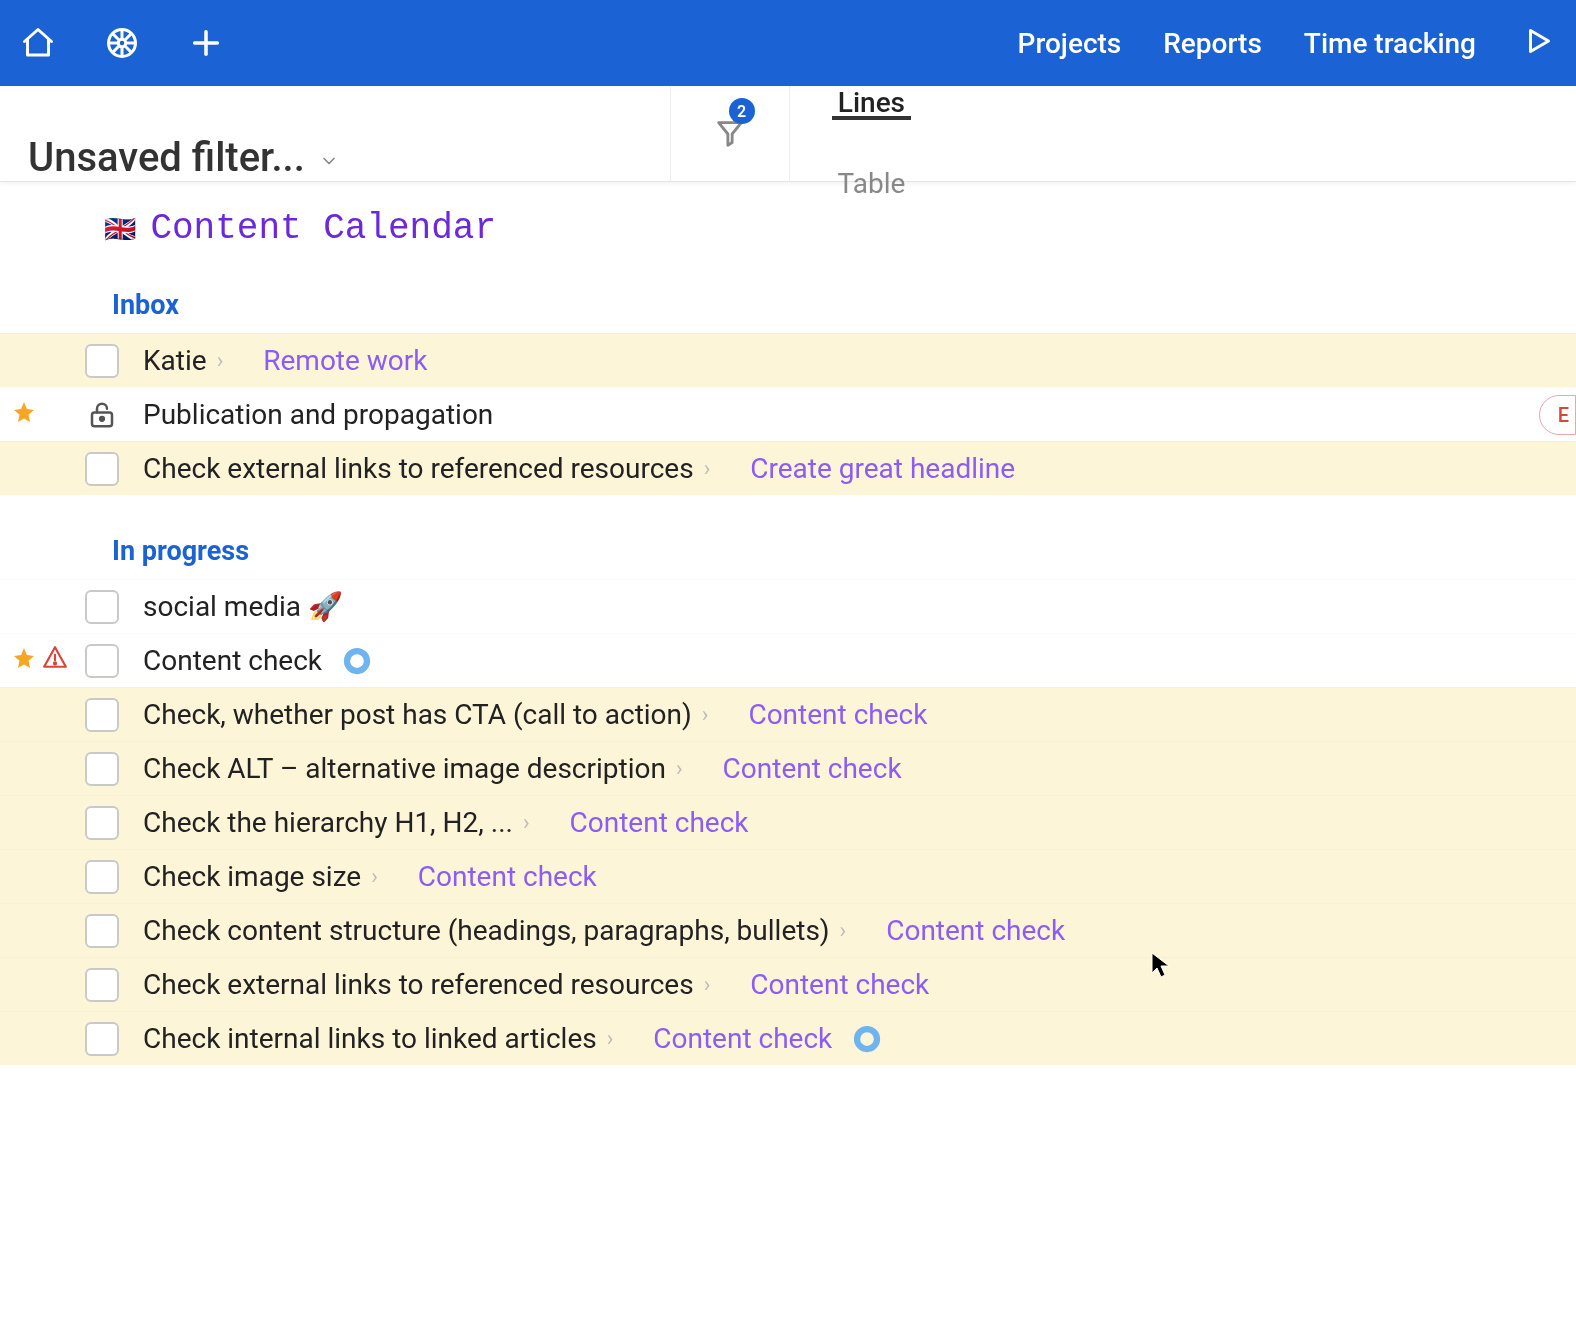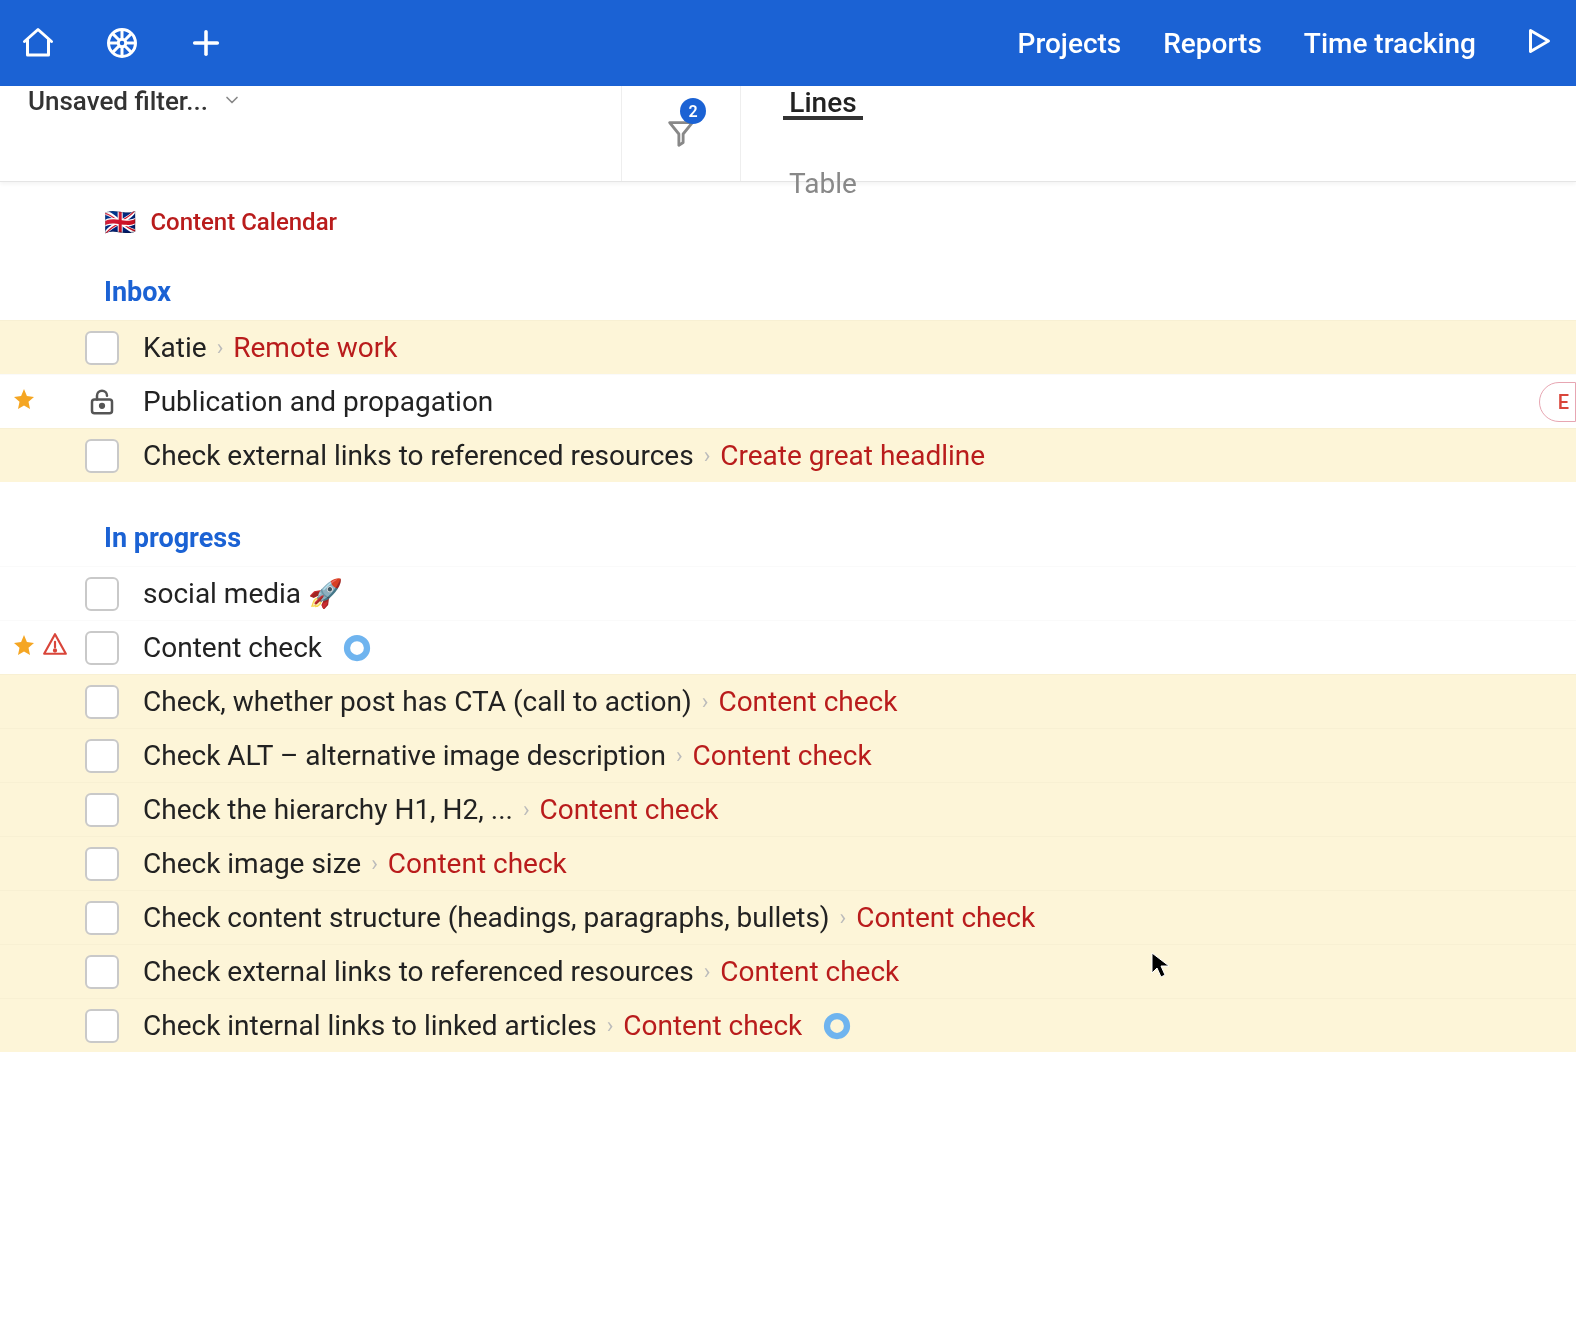--- a/index.html
+++ b/index.html
@@ -56,23 +56,23 @@
     .filterbar {
       height: 96px;
       background: #ffffff;
       border-bottom: 1px solid #e5e5e5;
       display: flex;
       align-items: stretch;
       box-shadow: 0 2px 4px rgba(0,0,0,0.05);
     }
     .filter-dropdown {
       display: flex;
-      align-items: flex-start;
+      align-items: flex-end;
       padding: 0 28px;
-      font-size: 26px;
+      font-size: 40px;
       font-weight: 500;
       color: #333;
       cursor: pointer;
       gap: 14px;
     }
     .filter-dropdown .chev { color: #888; }
     .filter-funnel {
       position: relative;
       display: flex;
       align-items: center;
@@ -134,32 +134,34 @@
       align-items: center;
       gap: 14px;
       padding-left: 104px;
       margin-bottom: 40px;
     }
     .flag {
       font-size: 26px;
       line-height: 1;
     }
     .page-title-text {
-      font-size: 24px;
+      font-size: 36px;
       font-weight: 500;
-      color: #b91c1c;
+      color: #6d28d9;
+      font-family: Liberation Mono, monospace;
     }
     
     .section-header {
       font-size: 27px;
       font-weight: 700;
       color: #1b62d4;
       padding-left: 104px;
       margin-bottom: 12px;
       margin-top: 40px;
+      margin-left: 8px;
     }
     .section-header:first-of-type { margin-top: 0; }
     
     .row {
       display: flex;
       align-items: center;
       height: 54px;
       padding-left: 85px;
       padding-right: 20px;
       font-size: 28px;
@@ -203,21 +205,21 @@
       margin-right: 24px;
       color: #555;
     }
     
     .row-label { color: #222; }
     .row-sep {
       color: #bbb;
       margin: 0 10px;
       font-size: 22px;
     }
-    .row-crumb { color: #b91c1c; }
+    .row-crumb { color: #8b5cf6; margin-left: 30px; }
     
     .ring-icon {
       margin-left: 20px;
       display: inline-flex;
     }
     
     .badge-right {
       position: absolute;
       right: 0;
       top: 50%;

